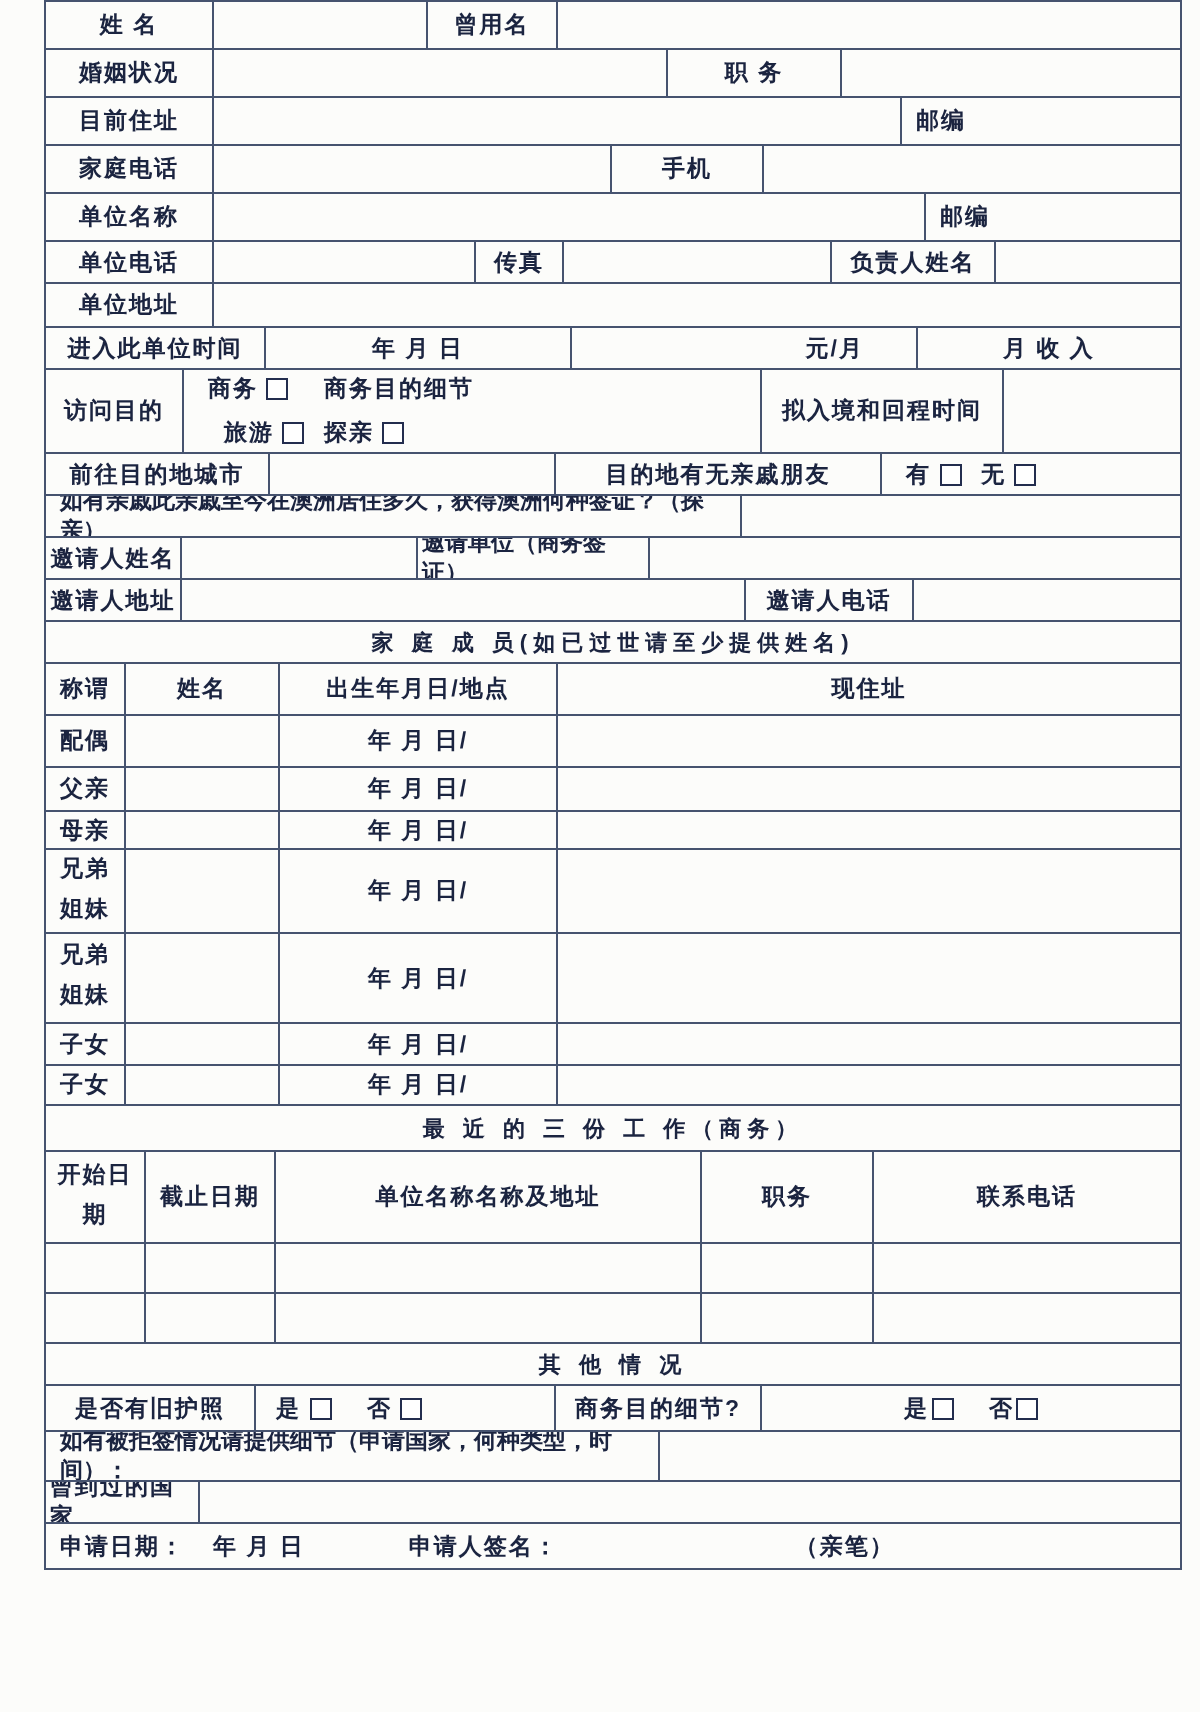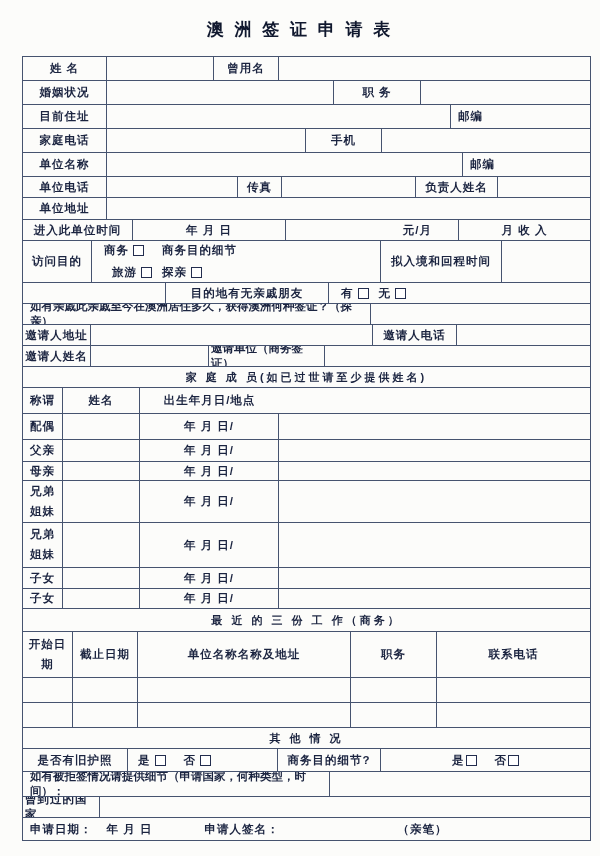--- a/index.html
+++ b/index.html
@@ -40,21 +40,20 @@
   .line{display:flex;align-items:center;font-family:Liberation Mono, monospace;}
   .gap8{margin-left:10px;}
   .gap16{margin-left:18px;}
   .unit-cell{justify-content:flex-end;padding-right:26px;}
 </style>
 </head>
 <body>
 
 <div>
 
-  <h1 class="title">澳 洲 签 证 申 请 表</h1>
 
   <div class="tbl">
 
     <div class="r" style="height:23px">
       <div class="c" style="width:84px">姓   名</div>
       <div class="c" style="width:107px"></div>
       <div class="c" style="width:65px">曾用名</div>
       <div class="c grow"></div>
     </div>
 
@@ -126,57 +125,59 @@
           <span class="cb"></span>
           <span class="gap8">探亲</span>
           <span class="cb"></span>
         </span>
       </div>
       <div class="c" style="width:121px">拟入境和回程时间</div>
       <div class="c grow"></div>
     </div>
 
     <div class="r" style="height:20px">
+      <div class="c" style="width:112px">前往目的地城市</div>
       <div class="c" style="width:143px"></div>
       <div class="c" style="width:163px">目的地有无亲戚朋友</div>
       <div class="c grow lt line" style="padding-left:12px">
         <span>有</span>
         <span class="cb"></span>
         <span class="gap8">无</span>
         <span class="cb"></span>
       </div>
     </div>
 
     <div class="r" style="height:20px">
       <div class="c lt" style="width:348px;letter-spacing:0">如有亲戚此亲戚至今在澳洲居住多久，获得澳洲何种签证？（探亲）</div>
       <div class="c grow"></div>
     </div>
 
     <div class="r" style="height:20px">
+      <div class="c" style="width:68px">邀请人姓名</div>
+      <div class="c" style="width:118px"></div>
+      <div class="c" style="width:116px;letter-spacing:0">邀请单位（商务签证）</div>
+      <div class="c grow"></div>
+    </div>
+
+    <div class="r" style="height:20px">
       <div class="c" style="width:68px">邀请人地址</div>
       <div class="c" style="width:282px"></div>
       <div class="c" style="width:84px">邀请人电话</div>
-      <div class="c grow"></div>
-    </div>
-
-    <div class="r" style="height:20px">
-      <div class="c" style="width:68px">邀请人姓名</div>
-      <div class="c" style="width:118px"></div>
-      <div class="c" style="width:116px;letter-spacing:0">邀请单位（商务签证）</div>
       <div class="c grow"></div>
     </div>
 
     <div class="r" style="height:20px">
       <div class="c grow hd">家  庭  成  员(如已过世请至少提供姓名)</div>
     </div>
 
     <div class="r" style="height:25px">
       <div class="c" style="width:40px">称谓</div>
       <div class="c" style="width:77px">姓名</div>
       <div class="c" style="width:139px">出生年月日/地点</div>
+      <div class="c grow">现住址</div>
     </div>
 
     <div class="r" style="height:25px">
       <div class="c" style="width:40px">配偶</div>
       <div class="c" style="width:77px"></div>
       <div class="c" style="width:139px">
           <span>年   月   日/</span>
         </div>
       <div class="c grow"></div>
     </div>

